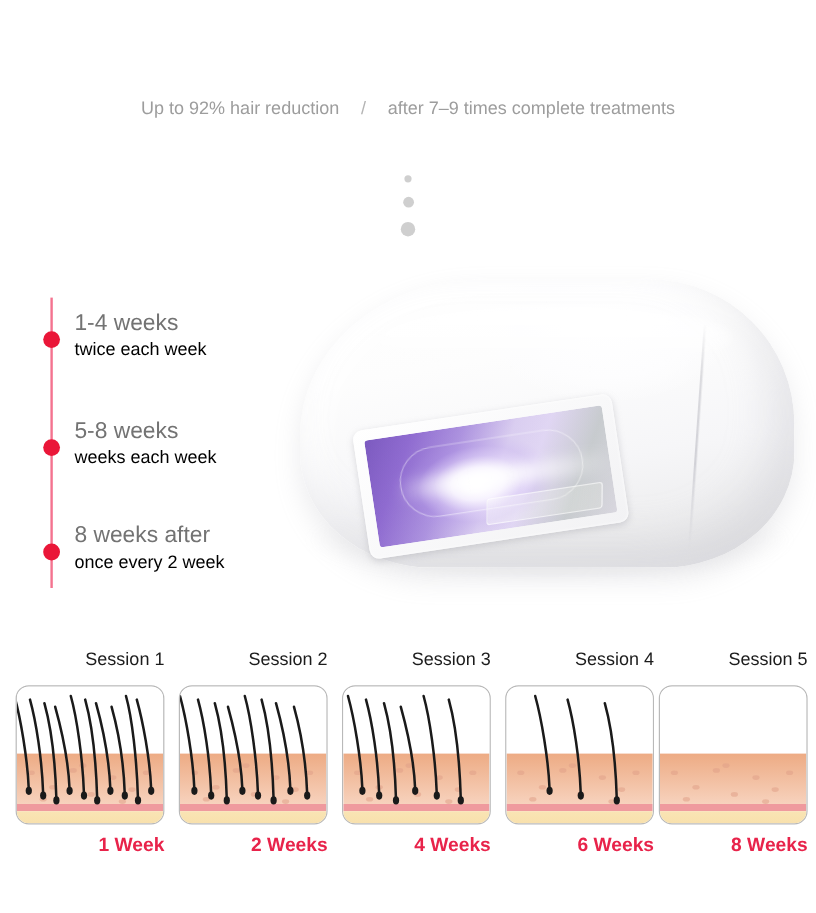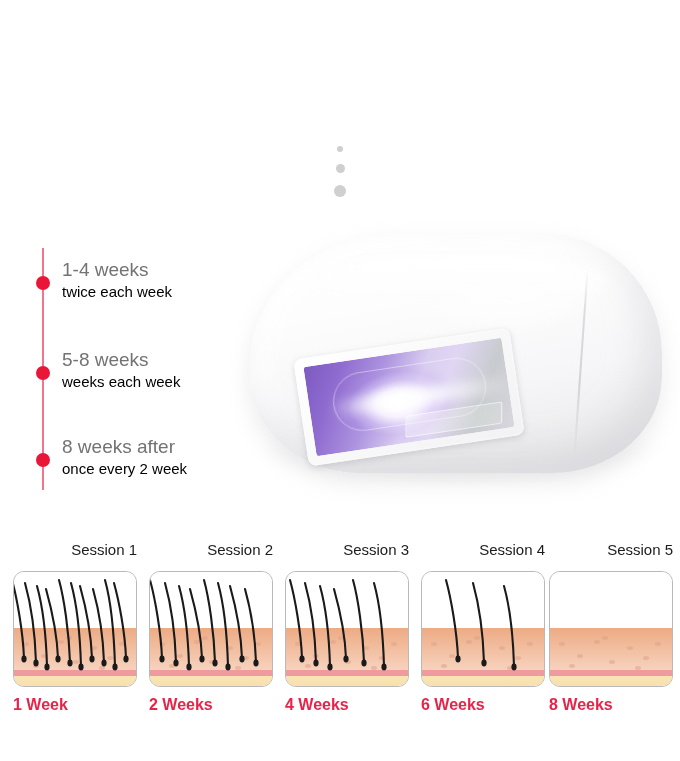--- a/index.html
+++ b/index.html
@@ -128,28 +128,33 @@
     position:absolute;left:0;top:0;width:124px;text-align:right;
     font-size:15px;color:#1c1c1c;line-height:20px;white-space:nowrap;
   }
   .skin-box{
     position:absolute;left:0;top:31px;width:122px;height:114px;
     border:1px solid #b9b9b9;border-radius:11px;overflow:hidden;
     background:#ffffff;
   }
   .skin-svg{display:block;width:122px;height:114px;}
   .week-label{
-    position:absolute;left:0;top:154px;width:124px;text-align:left;
+    position:absolute;left:0;top:154px;width:124px;text-align:right;
     font-size:16px;font-weight:bold;color:#e8234a;line-height:22px;white-space:nowrap;
   }
 </style>
 </head>
 <body>
 
 <div id="header">
+  <div id="subtitle">
+    <span>Up to 92% hair reduction</span>
+    <span class="sub-sep">/</span>
+    <span>after 7–9 times complete treatments</span>
+  </div>
 </div>
 
 <div id="dots">
   <span class="dot-sep d1"></span>
   <span class="dot-sep d2"></span>
   <span class="dot-sep d3"></span>
 </div>
 
 <div id="device-area">
   <div id="device-shadow"></div>

